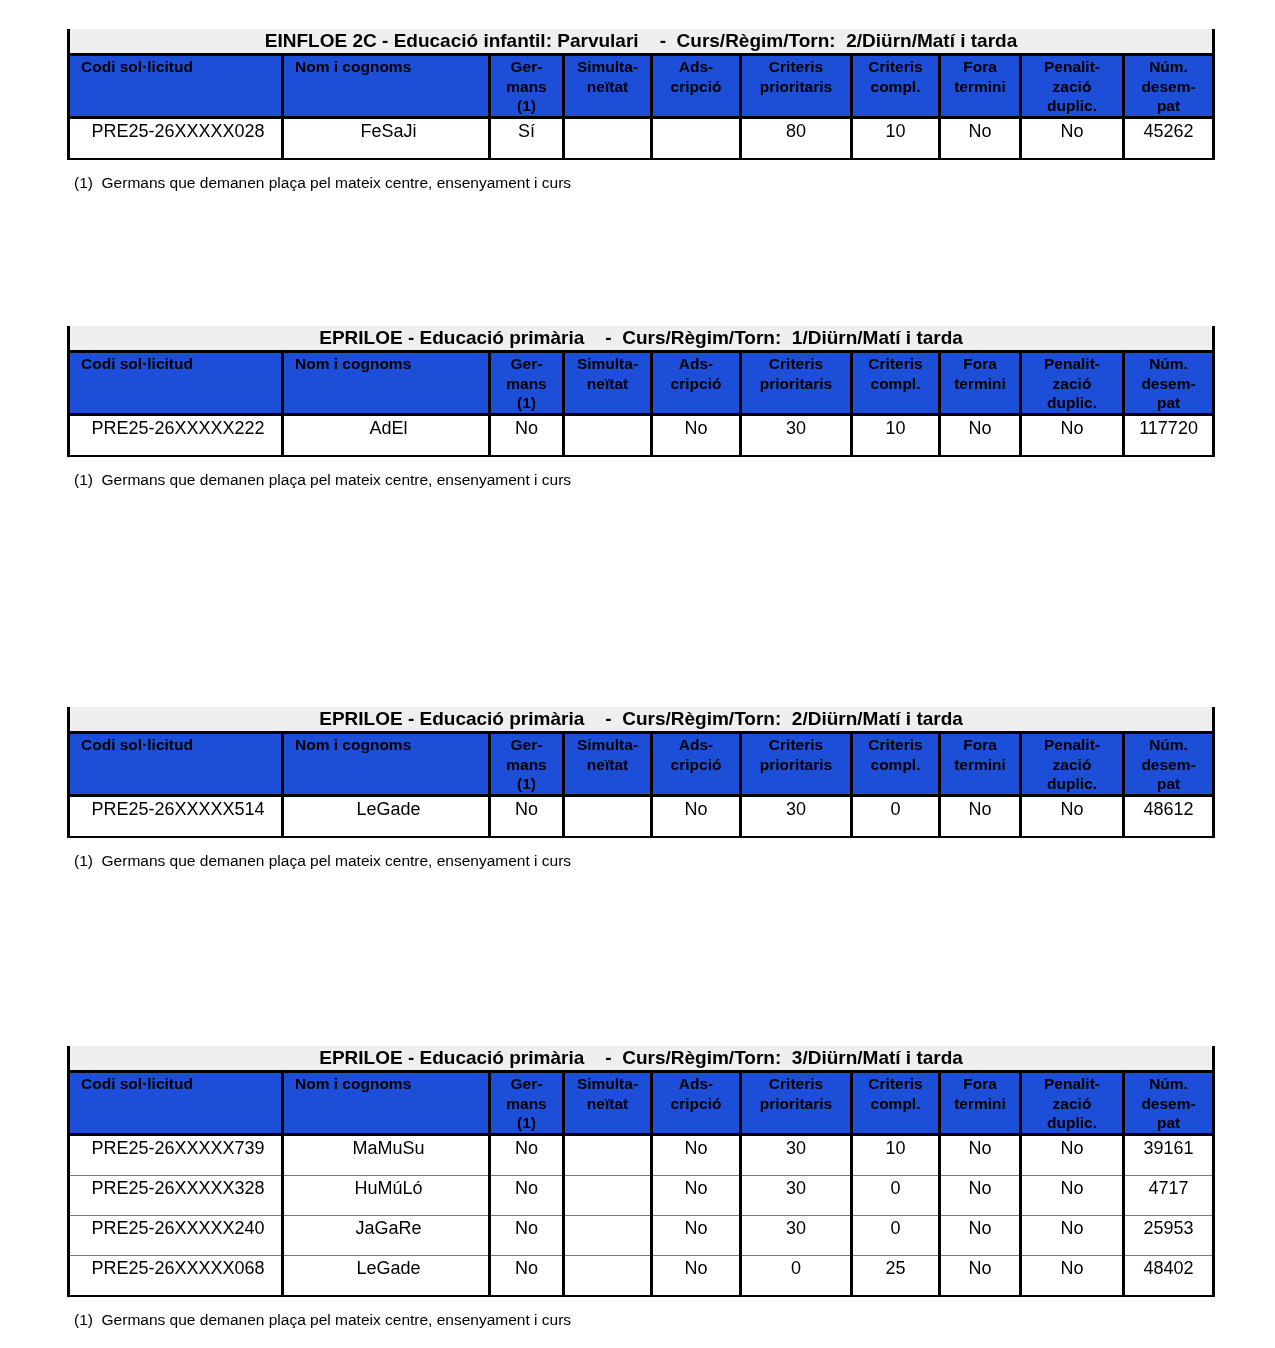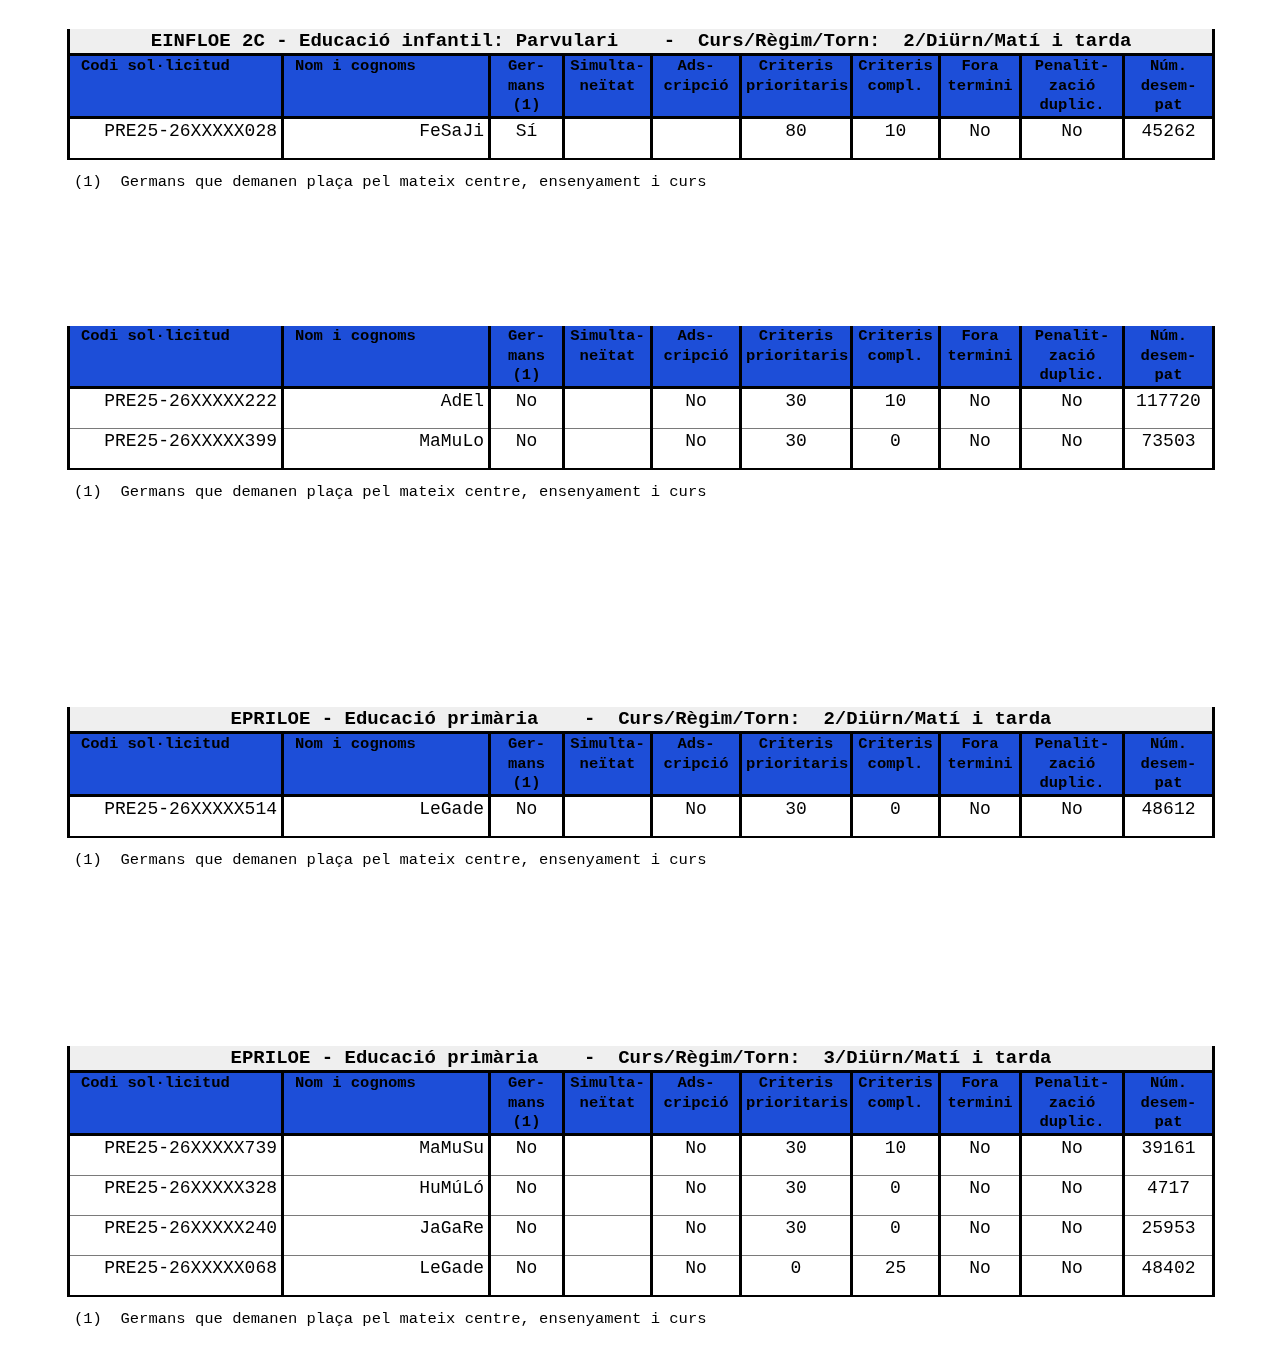--- a/index.html
+++ b/index.html
@@ -11,21 +11,20 @@
       width: 1275px;
       height: 1348px;
       position: relative;
       font-family: "Liberation Sans", sans-serif;
       color: #000;
     }
     .block {
       position: absolute;
       left: 67px;
       width: 1145px;
-      font-family: Liberation Mono, monospace;
     }
     #block-0 { top: 29px; }
     #block-1 { top: 326px; }
     #block-2 { top: 707px; }
     #block-3 { top: 1046px; }
 
     table.list {
       border-collapse: collapse;
       table-layout: fixed;
       width: 1145px;
@@ -82,21 +81,21 @@
       line-height: 22px;
       height: 38px;
       padding: 1px 4px 0 4px;
       text-align: center;
       white-space: nowrap;
     }
     .data-row:last-child td {
       border-bottom: 2px solid #000;
     }
     .data-row td.left {
-      text-align: right;
+      text-align: center;
       padding-left: 9px;
     }
     .footnote {
       font-size: 15.5px;
       line-height: 19px;
       margin-top: 13px;
       padding-left: 7px;
       white-space: pre;
     }
   </style>
@@ -170,20 +169,23 @@
         <col class="c2">
         <col class="c3">
         <col class="c4">
       <col class="c5">
         <col class="c6">
         <col class="c7">
         <col class="c8">
         <col class="c9">
     </colgroup>
     <thead>
+      <tr class="title-row">
+        <td colspan="10">EPRILOE - Educació primària    -  Curs/Règim/Torn:  1/Diürn/Matí i tarda</td>
+      </tr>
       <tr class="head-row">
           <th class="left">Codi sol·licitud</th>
           <th class="left">Nom i cognoms</th>
           <th>Ger-
 mans
 (1)</th>
           <th>Simulta-
 neïtat</th>
           <th>Ads-
 cripció</th>
@@ -206,32 +208,20 @@
           <td class="left">PRE25-26XXXXX222</td>
           <td class="left">AdEl</td>
           <td>No</td>
           <td></td>
           <td>No</td>
           <td>30</td>
           <td>10</td>
           <td>No</td>
           <td>No</td>
           <td>117720</td>
-        </tr>
-        <tr class="data-row">
-          <td class="left">PRE25-26XXXXX399</td>
-          <td class="left">MaMuLo</td>
-          <td>No</td>
-          <td></td>
-          <td>No</td>
-          <td>30</td>
-          <td>0</td>
-          <td>No</td>
-          <td>No</td>
-          <td>73503</td>
         </tr>
       </tbody>
   </table>
   <div class="footnote">(1)  Germans que demanen plaça pel mateix centre, ensenyament i curs</div>
 </div>
 <div id="block-2" class="block">
   <table class="list">
     <colgroup>
       <col class="c0">
         <col class="c1">

